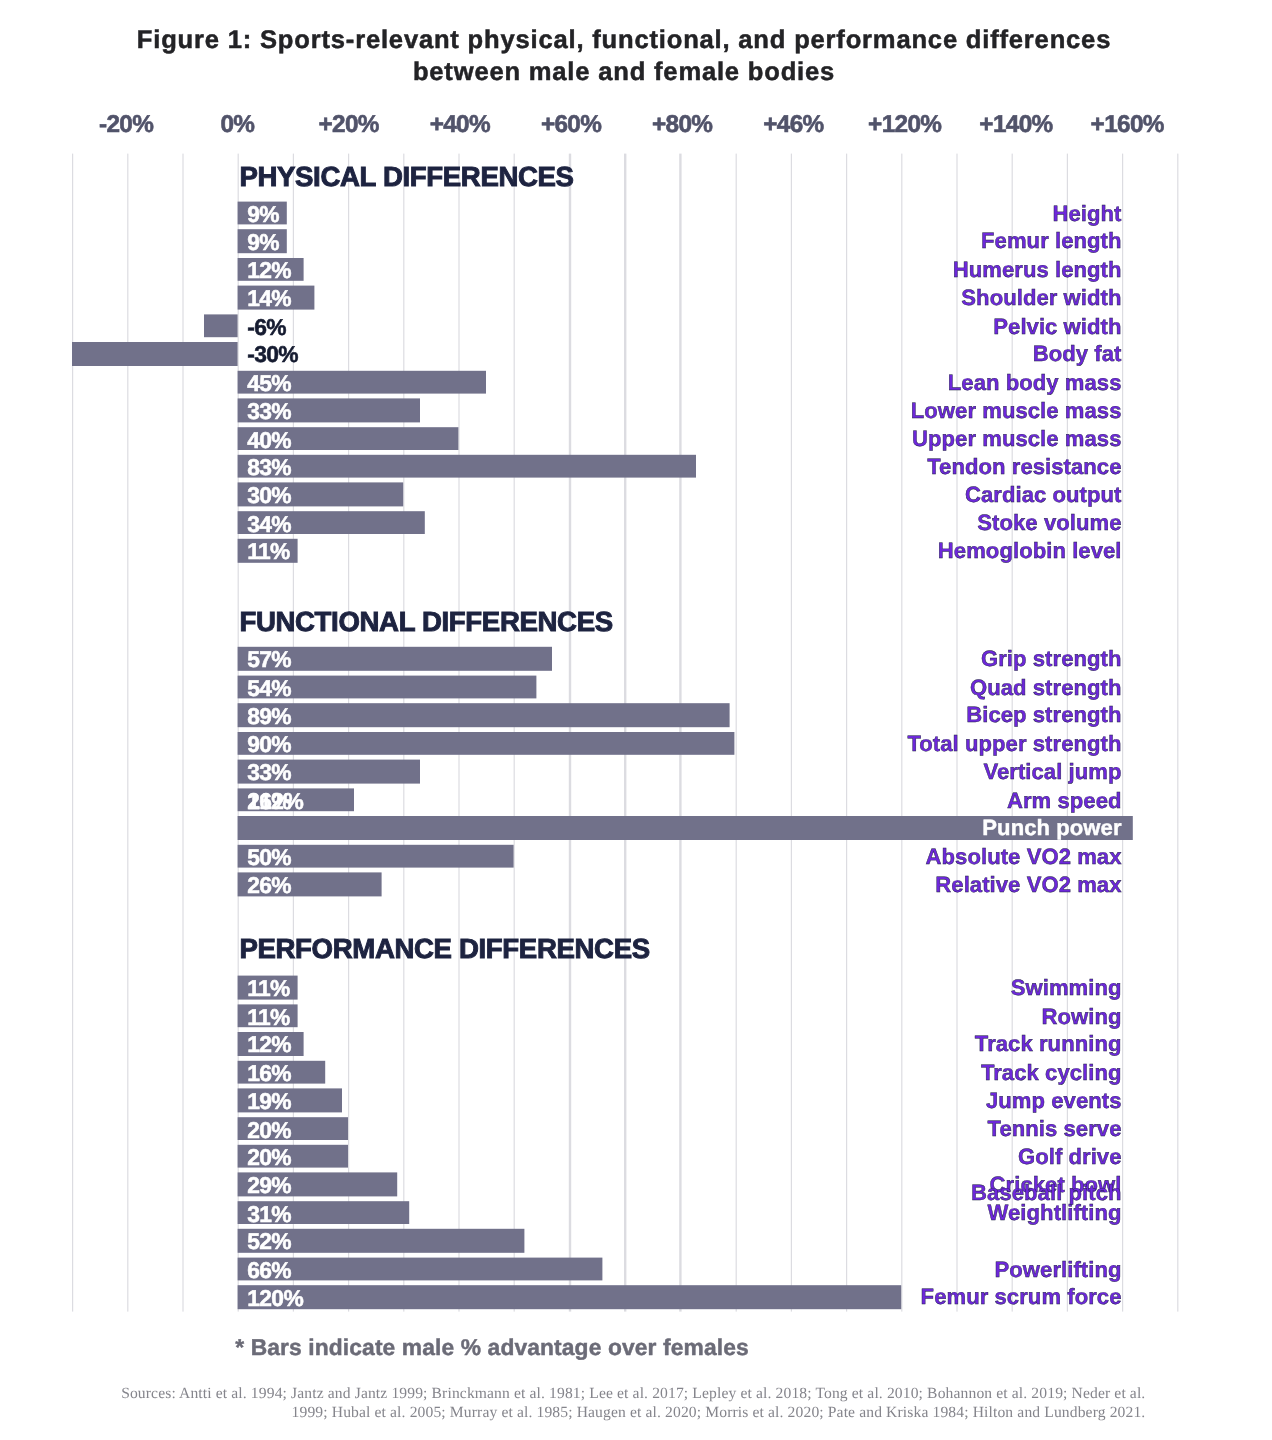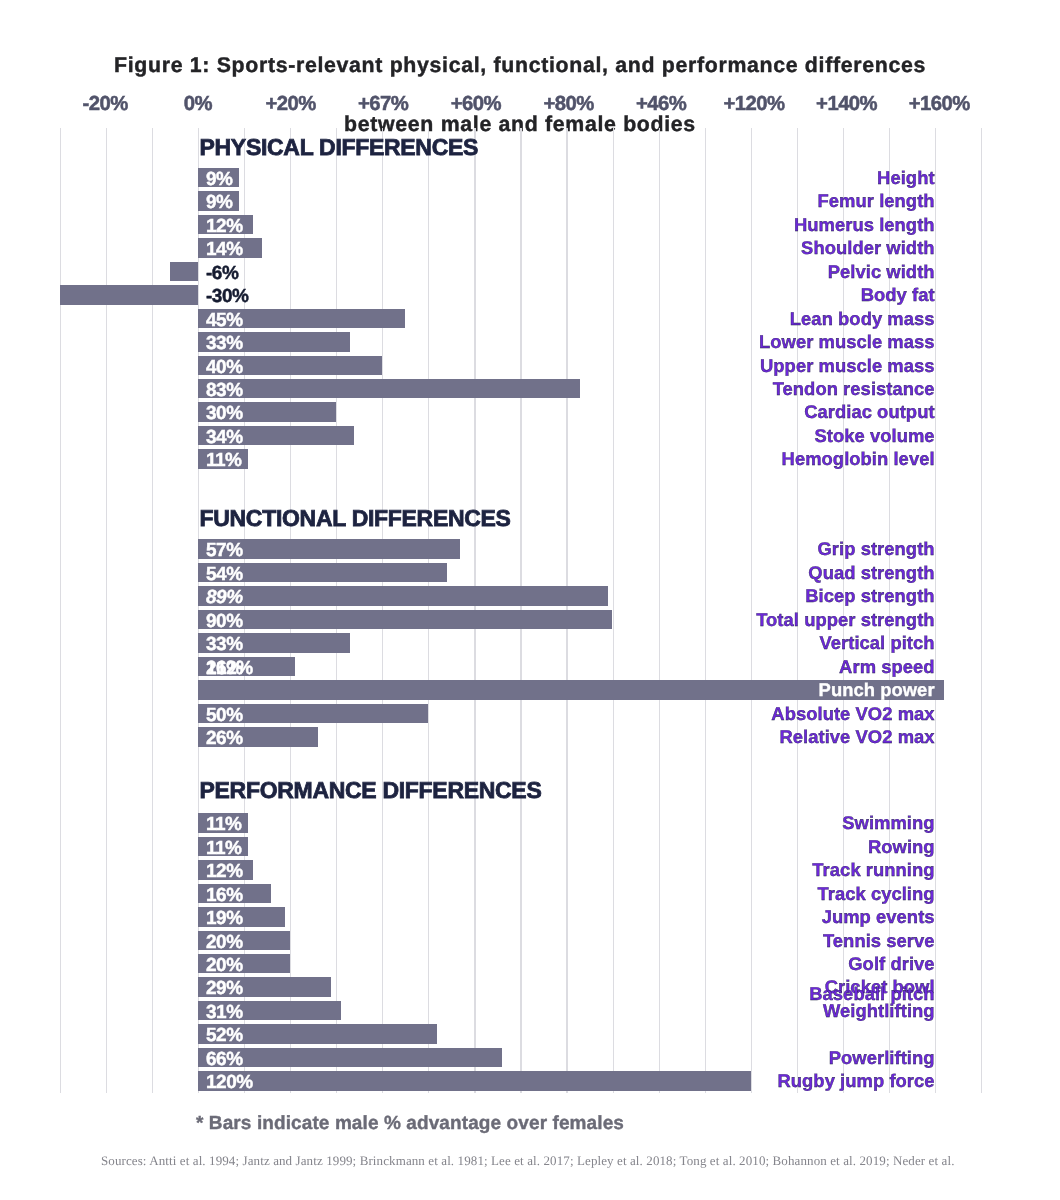--- a/index.html
+++ b/index.html
@@ -20,21 +20,21 @@
   .title{
     position:absolute;left:0;top:20.2px;width:1040px;
     text-align:center;
     color:#232326;
     font-weight:700;
     font-size:21.3px;
     line-height:27px;
     letter-spacing:0.68px;
     -webkit-text-stroke:0.42px #232326;
   }
-  .title div{white-space:nowrap;margin-top:32px;}
+  .title div{white-space:nowrap;}
 
   
   .axis{position:absolute;left:0;top:94.2px;height:21px;width:1060px;}
   .tick{
     position:absolute;top:0;
     transform:translateX(-50%);
     color:#51536a;
     font-weight:700;
     font-size:20.3px;
     line-height:21px;
@@ -114,21 +114,21 @@
 
 <div id="page">
   <div class="title">
     <div>Figure 1: Sports-relevant physical, functional, and performance differences</div>
     <div>between male and female bodies</div>
   </div>
   <div class="axis">
     <span class="tick" style="left: 105.1px;">-20%</span>
     <span class="tick" style="left: 197.8px;">0%</span>
     <span class="tick" style="left: 290.5px;">+20%</span>
-    <span class="tick" style="left: 383.2px;">+67%</span>
+    <span class="tick" style="left: 383.2px;">+40%</span>
     <span class="tick" style="left: 475.9px;">+60%</span>
     <span class="tick" style="left: 568.5px;">+80%</span>
     <span class="tick" style="left: 661.2px;">+46%</span>
     <span class="tick" style="left: 753.9px;">+120%</span>
     <span class="tick" style="left: 846.6px;">+140%</span>
     <span class="tick" style="left: 939.3px;">+160%</span>
   </div>
   <div id="plot">
     <div id="gridlines">
         <div class="grid" style="left: 59.6px; top: 128px; height: 965px;"></div>
@@ -228,32 +228,32 @@
         <div class="vlabel" style="left: 206px; top: 539.4px;">57%</div>
         <div class="clabel" style="right: 125.4px; top: 539.4px;">Grip strength</div>
       </div>
       <div class="row">
         <div class="bar" style="left: 197.8px; top: 562.9px; width: 248.8px; height: 19.5px;"></div>
         <div class="vlabel" style="left: 206px; top: 562.9px;">54%</div>
         <div class="clabel" style="right: 125.4px; top: 562.9px;">Quad strength</div>
       </div>
       <div class="row">
         <div class="bar" style="left: 197.8px; top: 586.3px; width: 410.1px; height: 19.5px;"></div>
-        <div class="vlabel" style="left: 206px; top: 586.3px; font-style: italic;">89%</div>
+        <div class="vlabel" style="left: 206px; top: 586.3px;">89%</div>
         <div class="clabel" style="right: 125.4px; top: 586.3px;">Bicep strength</div>
       </div>
       <div class="row">
         <div class="bar" style="left: 197.8px; top: 609.8px; width: 414.7px; height: 19.5px;"></div>
         <div class="vlabel" style="left: 206px; top: 609.8px;">90%</div>
         <div class="clabel" style="right: 125.4px; top: 609.8px;">Total upper strength</div>
       </div>
       <div class="row">
         <div class="bar" style="left: 197.8px; top: 633.2px; width: 152px; height: 19.5px;"></div>
         <div class="vlabel" style="left: 206px; top: 633.2px;">33%</div>
-        <div class="clabel" style="right: 125.4px; top: 633.2px;">Vertical pitch</div>
+        <div class="clabel" style="right: 125.4px; top: 633.2px;">Vertical jump</div>
       </div>
       <div class="row">
         <div class="bar" style="left: 197.8px; top: 656.6px; width: 96.8px; height: 19.5px;"></div>
         <div class="vlabel" style="left: 206px; top: 656.6px;">21%</div>
         <div class="clabel" style="right: 125.4px; top: 656.6px;">Arm speed</div>
       </div>
       <div class="row">
         <div class="bar" style="left: 197.8px; top: 680.1px; width: 746.4px; height: 19.5px;"></div>
         <div class="vlabel" style="left: 206px; top: 657px;">162%</div>
         <div class="clabel onbar" style="right: 125.4px; top: 680.1px; margin-left: 22px;">Punch power</div>
@@ -322,21 +322,22 @@
         <div class="clabel" style="right: 125.4px; top: 984px;">Baseball pitch</div>
       </div>
       <div class="row">
         <div class="bar" style="left: 197.8px; top: 1047.7px; width: 304.1px; height: 19.5px;"></div>
         <div class="vlabel" style="left: 206px; top: 1047.7px;">66%</div>
         <div class="clabel" style="right: 125.4px; top: 1047.7px;">Powerlifting</div>
       </div>
       <div class="row">
         <div class="bar" style="left: 197.8px; top: 1071.2px; width: 552.9px; height: 19.5px;"></div>
         <div class="vlabel" style="left: 206px; top: 1071.2px;">120%</div>
-        <div class="clabel" style="right: 125.4px; top: 1071.2px;">Rugby jump force</div>
+        <div class="clabel" style="right: 125.4px; top: 1071.2px;">Femur scrum force</div>
       </div>
     </div>
   </div>
   <div class="footnote">* Bars indicate male % advantage over females</div>
   <div class="sources">
     <div>Sources: Antti et al. 1994; Jantz and Jantz 1999; Brinckmann et al. 1981; Lee et al. 2017; Lepley et al. 2018; Tong et al. 2010; Bohannon et al. 2019; Neder et al.</div>
+    <div>1999; Hubal et al. 2005; Murray et al. 1985; Haugen et al. 2020; Morris et al. 2020; Pate and Kriska 1984; Hilton and Lundberg 2021.</div>
   </div>
 </div>
 
 </body></html>

